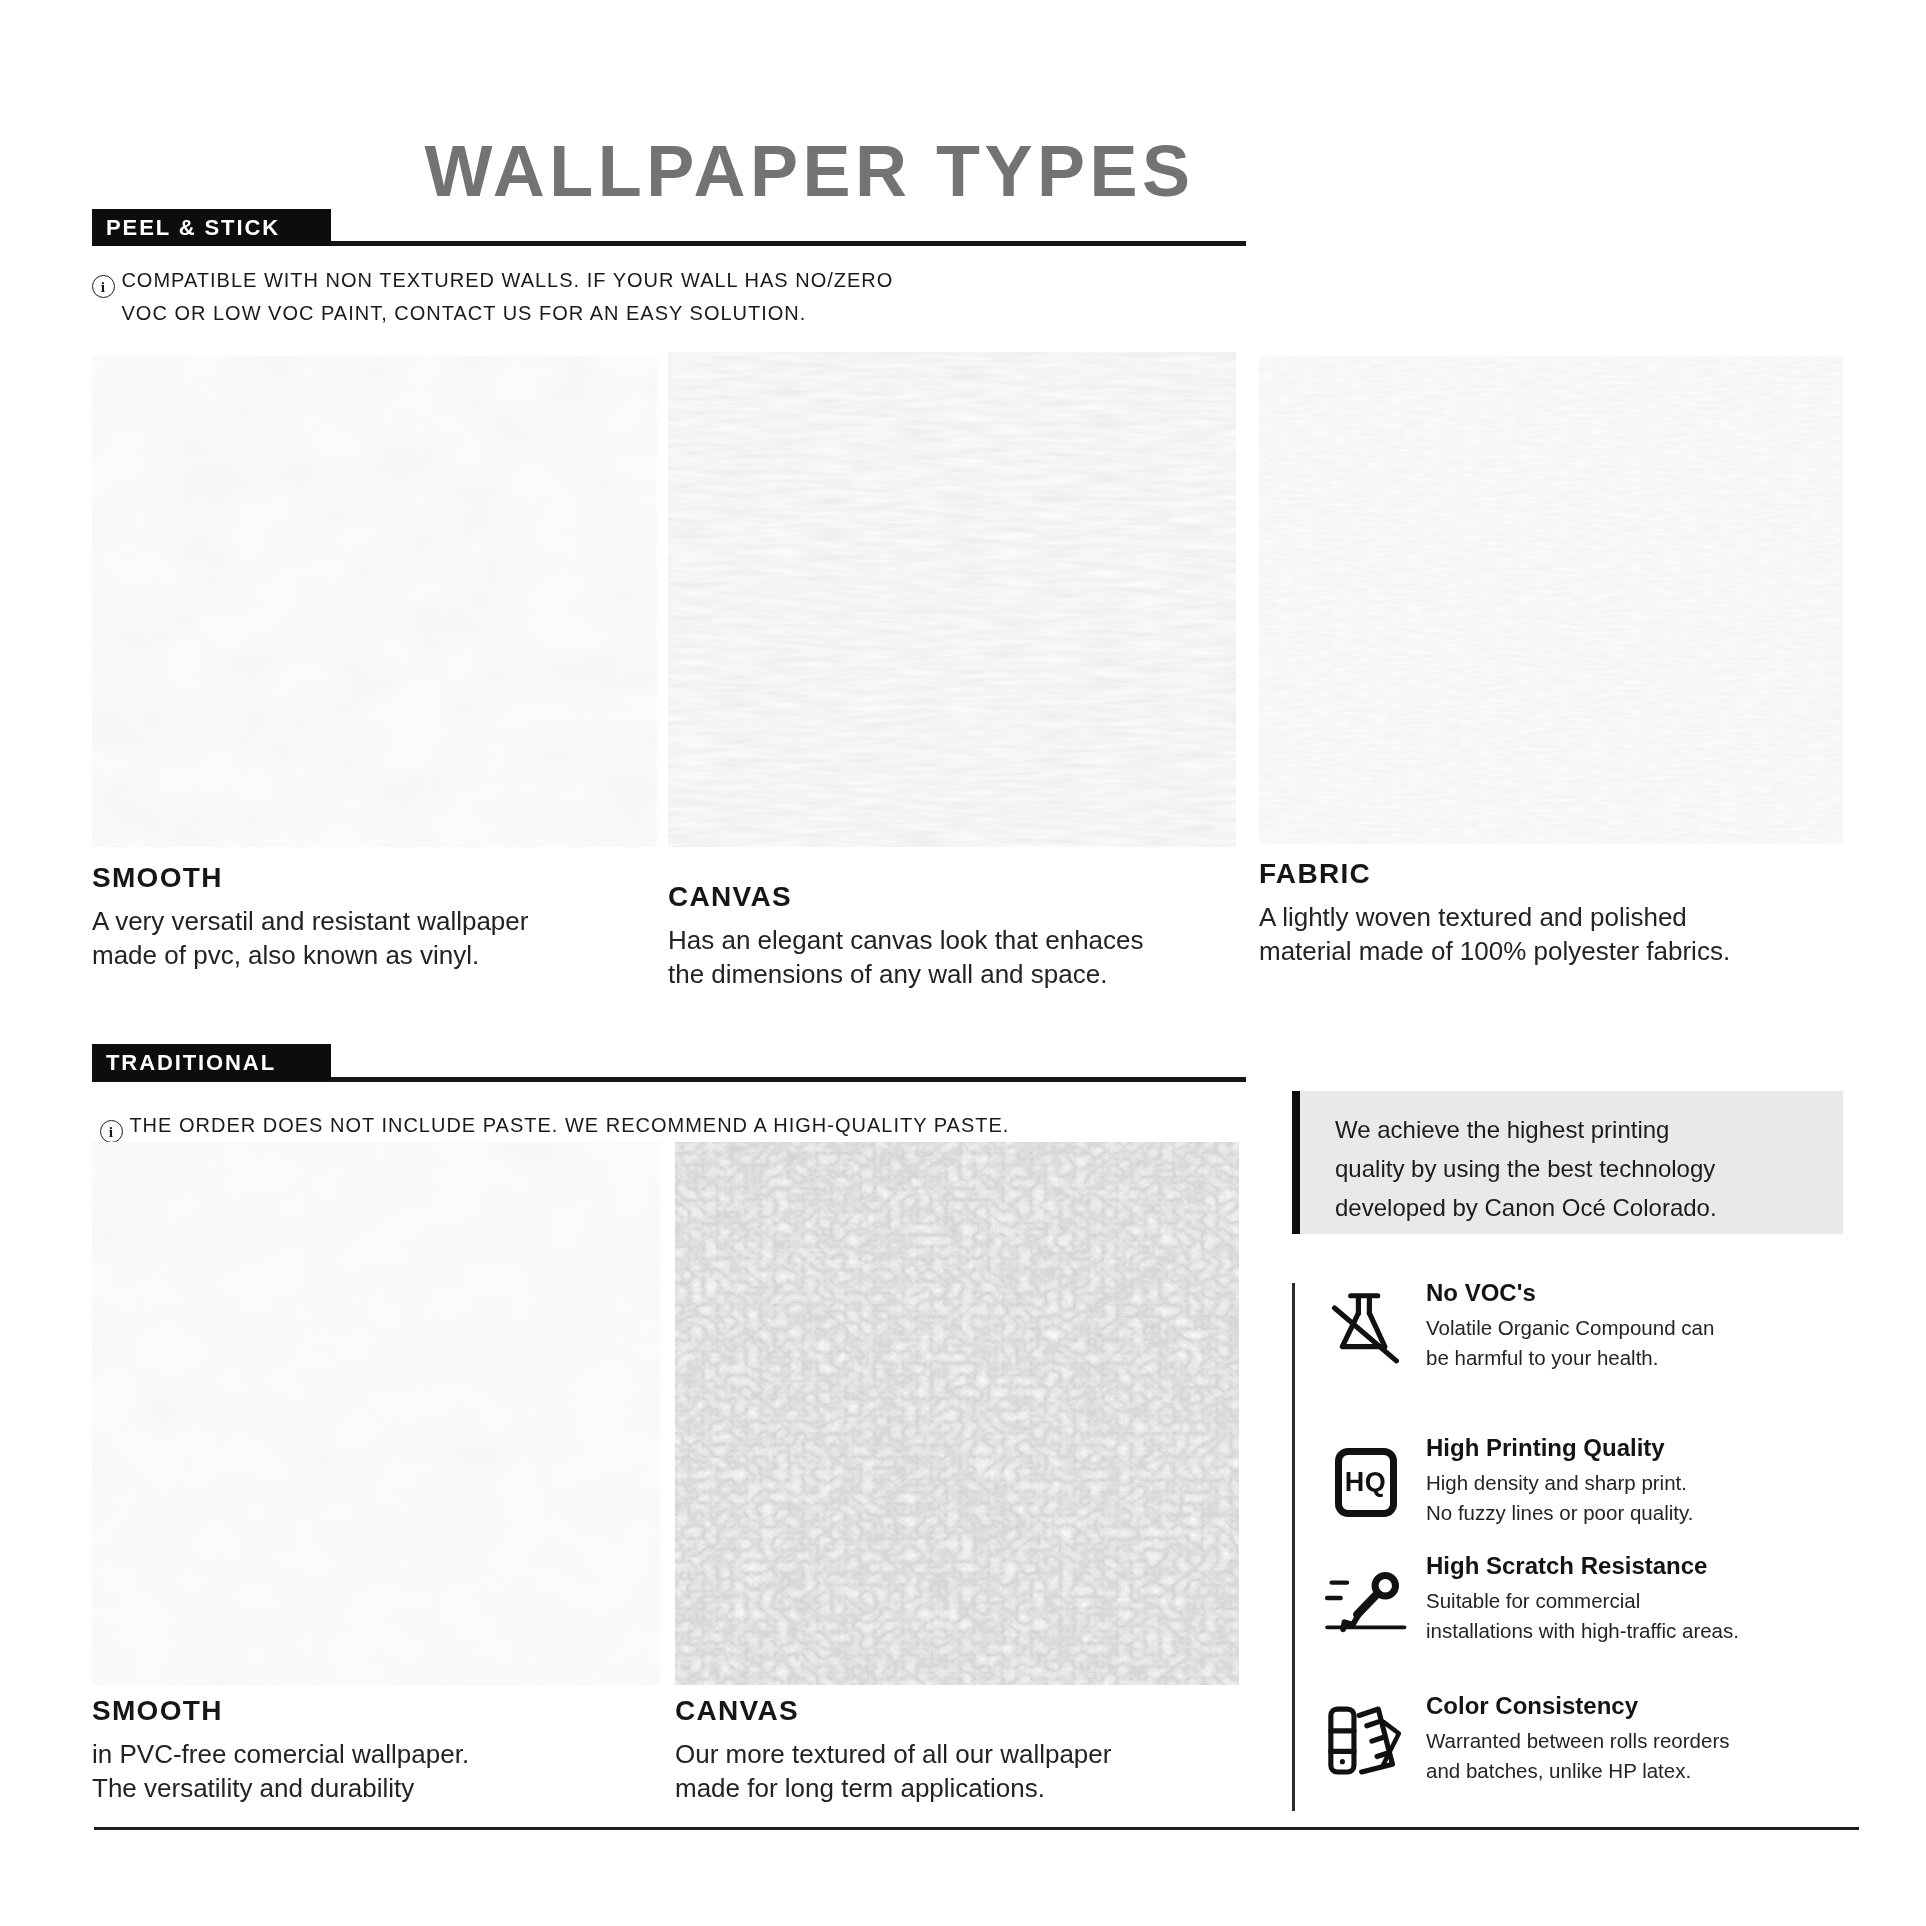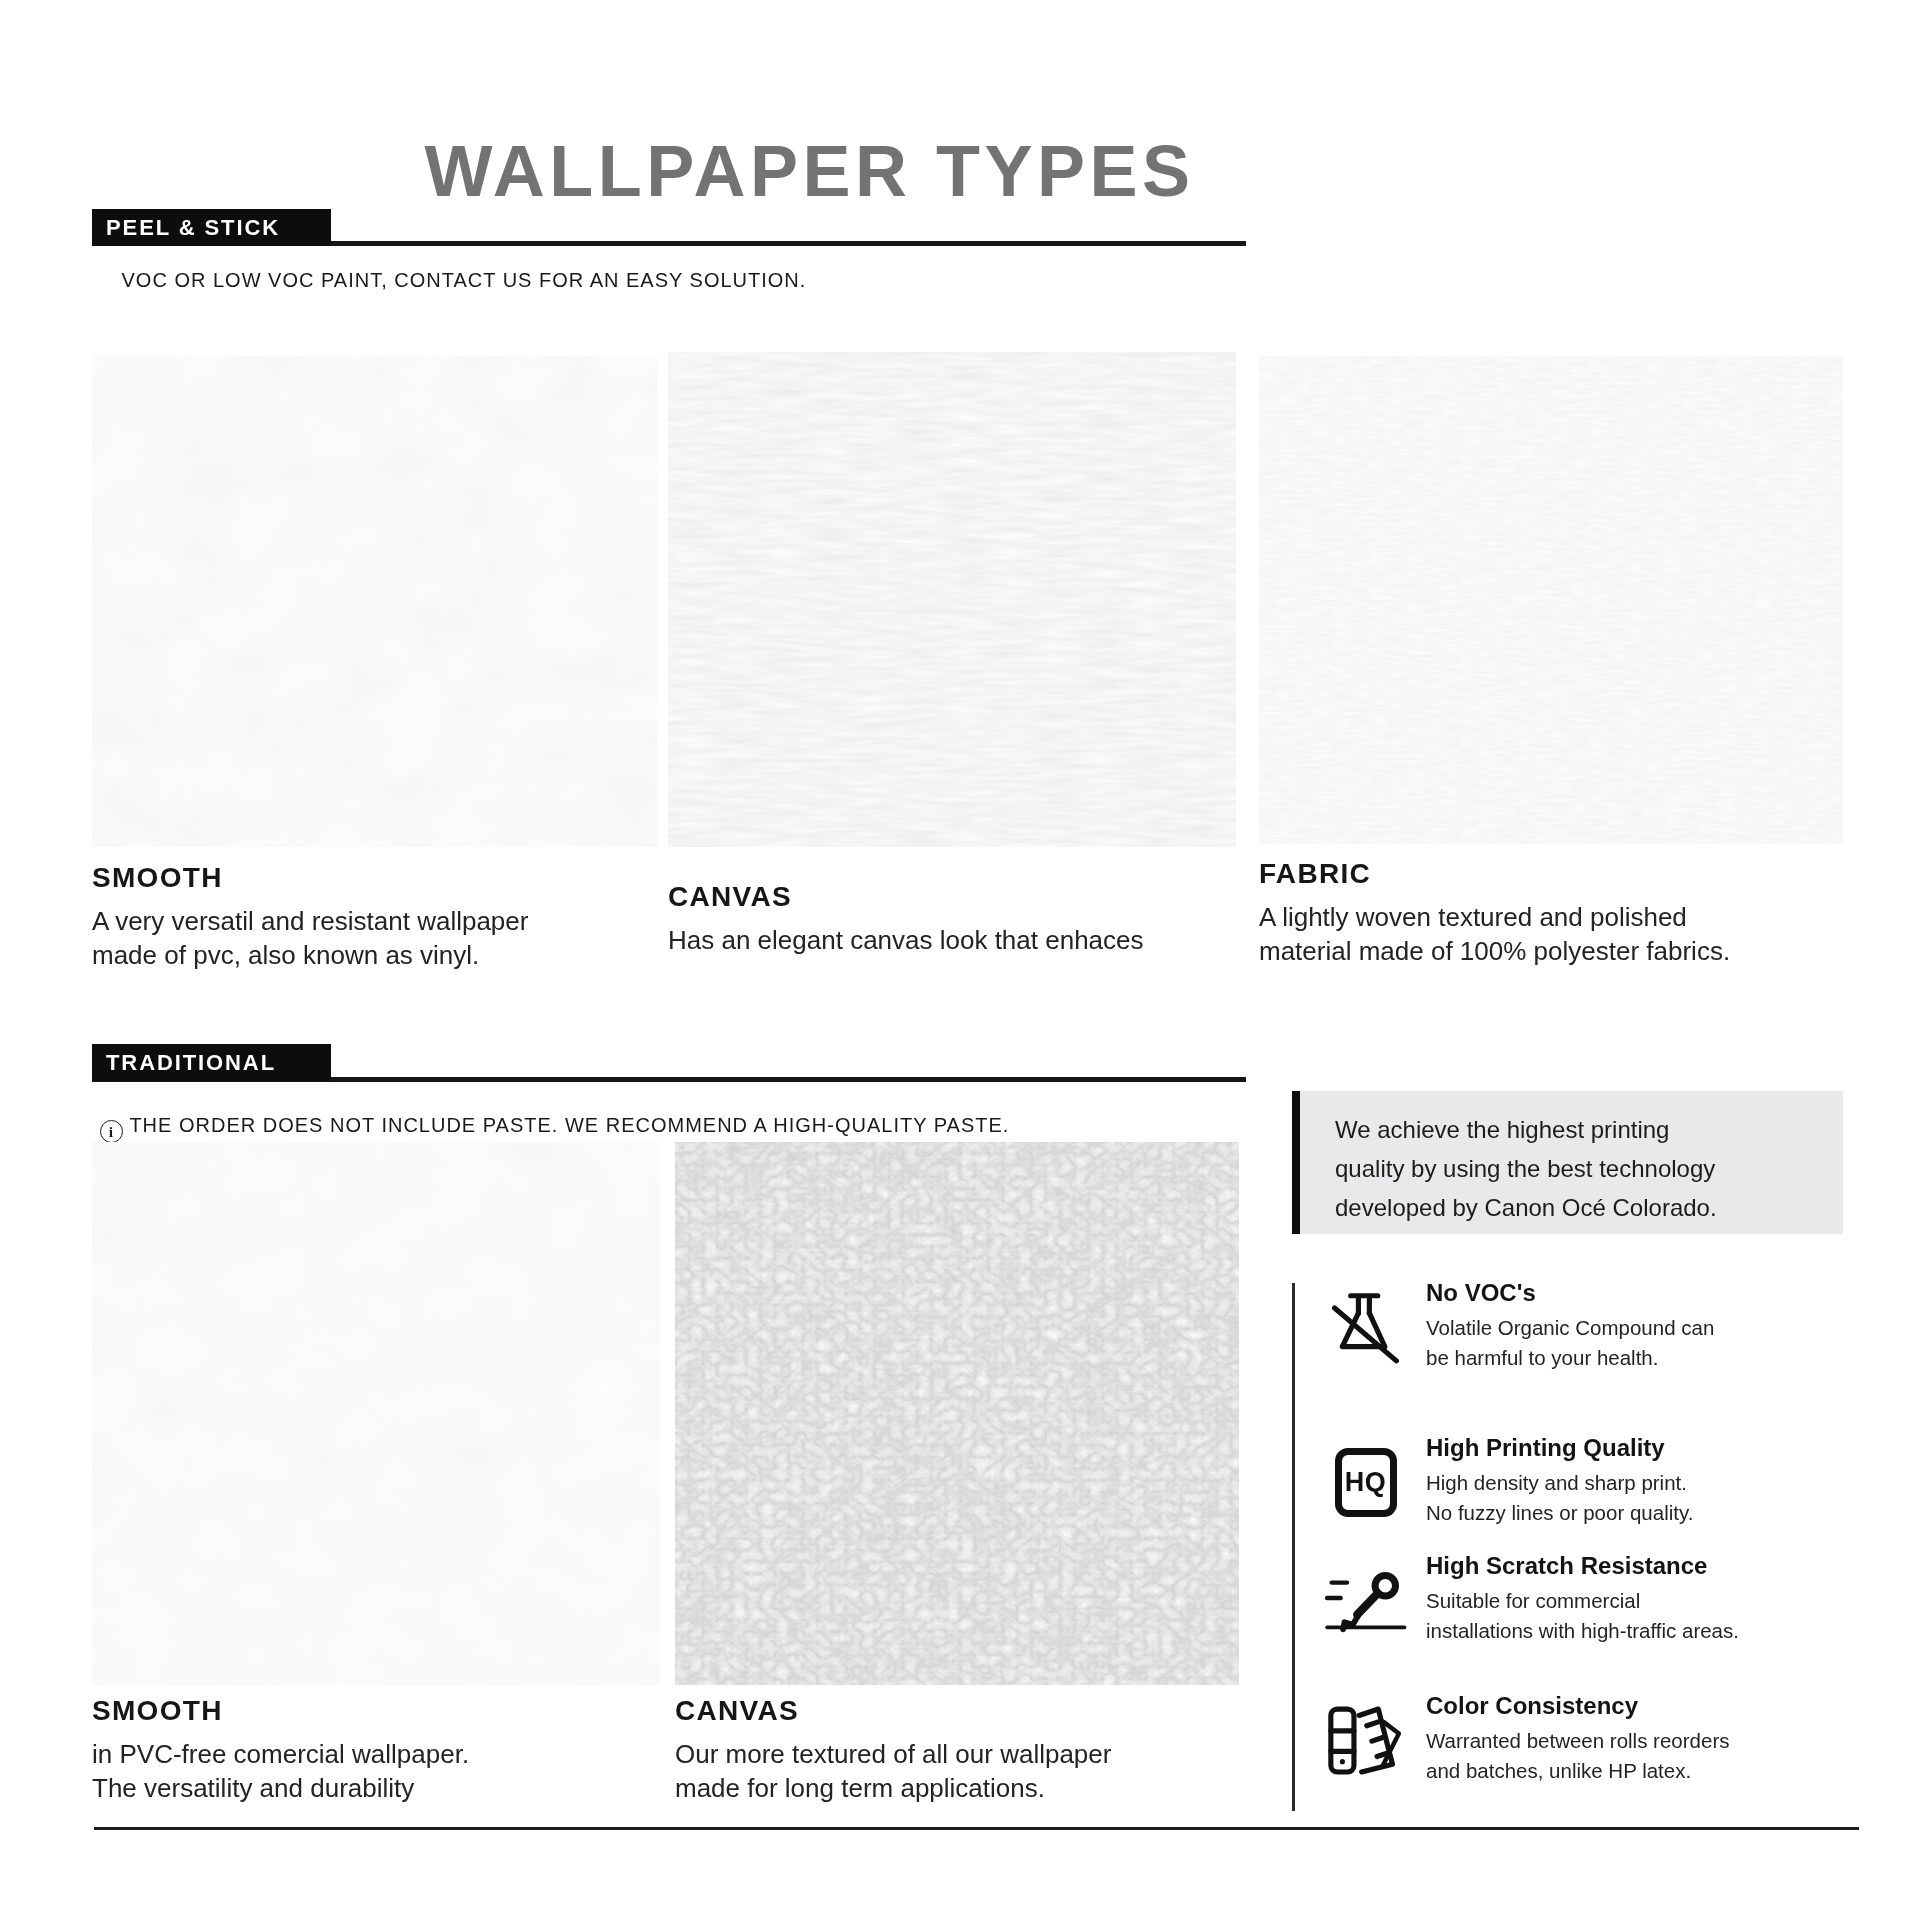--- a/index.html
+++ b/index.html
@@ -62,20 +62,21 @@
 </style>
 </head>
 <body>
 
 <h1 class="abs page-title">WALLPAPER TYPES</h1>
 
 <div class="abs sec-line" style="left:92px;top:241px;width:1154px;"></div>
 <div class="abs sec-box" style="left:92px;top:209px;">PEEL &amp; STICK</div>
 
 <p class="abs note" style="left:92px;top:265px;margin:0;width:1091px;">
+  <span class="nl"><span class="info-icon">i</span><span>COMPATIBLE WITH NON TEXTURED WALLS. IF YOUR WALL HAS NO/ZERO</span></span>
   <span class="nl nl2">VOC OR LOW VOC PAINT, CONTACT US FOR AN EASY SOLUTION.</span>
 </p>
 
 <div class="abs swatch" style="left:92px;top:356px;width:565px;height:491px;">
   <svg viewBox="0 0 880 765" width="565" height="491">
     <filter id="tx-s1" x="0" y="0" width="100%" height="100%">
       <feTurbulence type="fractalNoise" baseFrequency="0.009 0.013" numOctaves="4" seed="4"></feTurbulence>
       <feColorMatrix type="saturate" values="0"></feColorMatrix>
       <feComponentTransfer>
         <feFuncR type="linear" slope="0.10" intercept="0.90"></feFuncR>
@@ -122,20 +123,21 @@
   <h3>SMOOTH</h3>
   <p>
     <span>A very versatil and resistant wallpaper</span>
     <span>made of pvc, also known as vinyl.</span>
   </p>
 </div>
 <div class="abs cap" style="left:668px;top:881px;width:568px;">
   <h3>CANVAS</h3>
   <p>
     <span>Has an elegant canvas look that enhaces</span>
+    <span>the dimensions of any wall and space.</span>
   </p>
 </div>
 <div class="abs cap" style="left:1259px;top:858px;width:584px;">
   <h3>FABRIC</h3>
   <p>
     <span>A lightly woven textured and polished</span>
     <span>material made of 100% polyester fabrics.</span>
   </p>
 </div>
 

